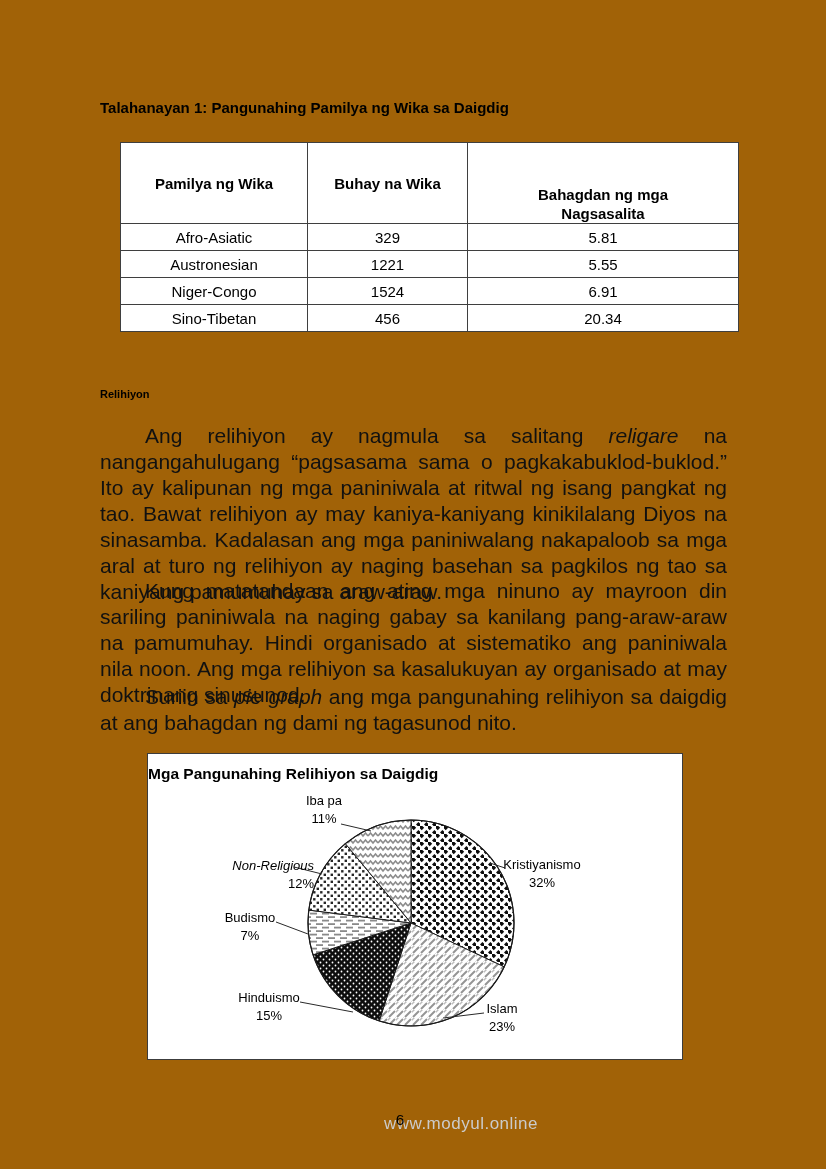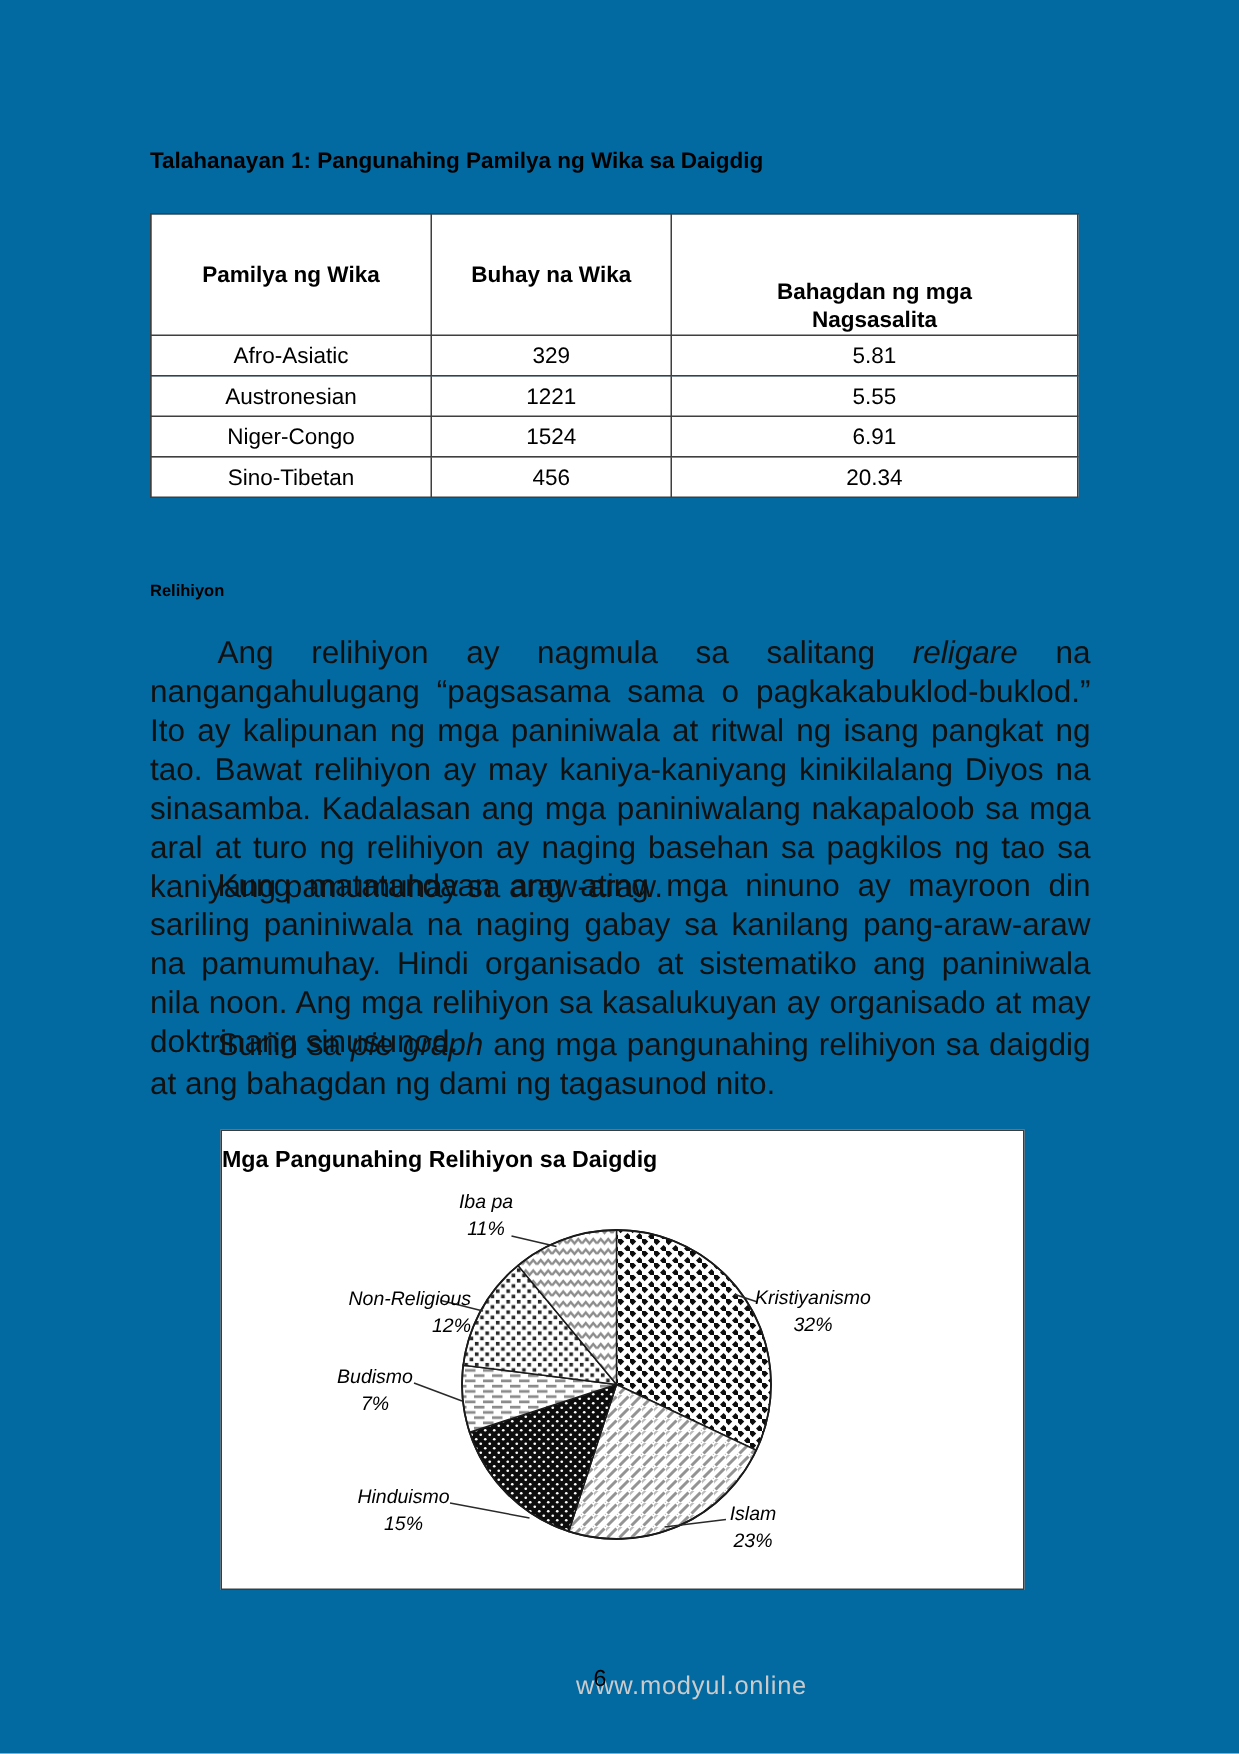--- a/index.html
+++ b/index.html
@@ -1,27 +1,27 @@
 <!DOCTYPE html>
 <html><head>
 <meta charset="utf-8">
 <style>
   * { margin:0; padding:0; box-sizing:border-box; }
   html,body { background:#e8e8e8; }
   .page {
     position:relative; width:826px; height:1169px;
-    background:#0369a1; overflow:hidden;
+    background:#a16207; overflow:hidden;
     font-family:"Liberation Sans", sans-serif; color:#1a1a1a;
   }
   .caption {
     position:absolute; left:100px; top:99px; width:640px;
     font-size:15px; font-weight:bold; color:#000;
   }
   table.lang-table {
-    position:absolute; left:100px; top:142px; width:618px;
+    position:absolute; left:120px; top:142px; width:618px;
     border-collapse:collapse; table-layout:fixed;
   }
   .lang-table th, .lang-table td {
     border:1px solid #3f3f3f; text-align:center; vertical-align:middle;
     font-size:15px; color:#000; background:#fff;
   }
   .lang-table th { font-weight:bold; height:52px; }
   .lang-table td { height:27px; font-weight:normal; }
   .lang-table col.c1 { width:187px; }
   .lang-table col.c2 { width:160px; }
@@ -47,21 +47,21 @@
     border:1px solid #3c3c3c; background:#fff;
   }
   .chart-title {
     position:absolute; left:0; top:11px; width:100%; 
     font-size:15.5px; font-weight:bold; color:#000;
   }
   .chart-svg { position:absolute; left:0; top:0; }
   .pie-lbl {
     position:absolute; text-align:center; font-size:13px; line-height:18px; color:#000;
   }
-  .pie-lbl span { display:block;font-style:italic; }
+  .pie-lbl span { display:block; }
   .lbl-ibapa  { left:131px; top:38px;  width:90px; }
   .lbl-nonrel { left:38px;  top:103px; width:128px;text-align:right; }
   .lbl-nonrel span:first-child { font-style:italic; }
   .lbl-bud    { left:58px;  top:155px; width:88px; }
   .lbl-hind   { left:77px;  top:235px; width:88px; }
   .lbl-krist  { left:333px; top:102px; width:112px;padding-left:10px; }
   .lbl-islam  { left:312px; top:246px; width:84px; }
 
   .watermark {
     position:absolute; left:0; top:1114px; width:826px; text-align:center;

